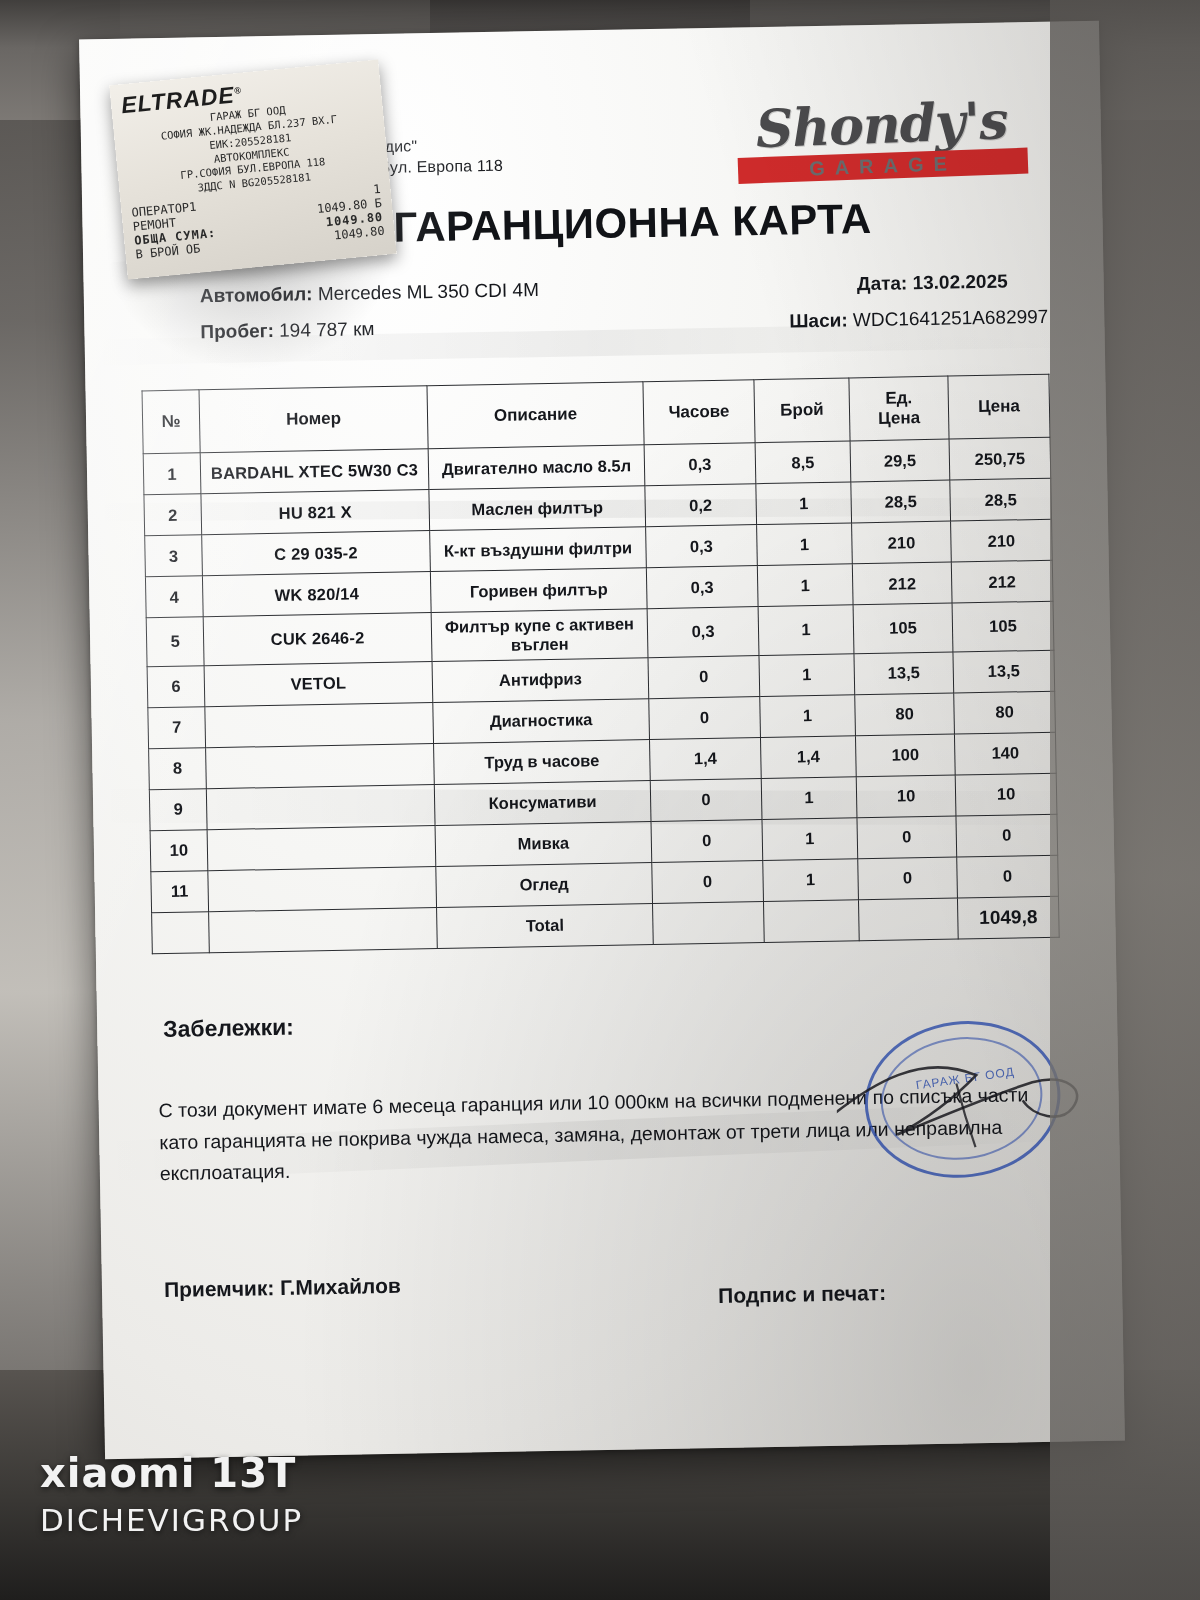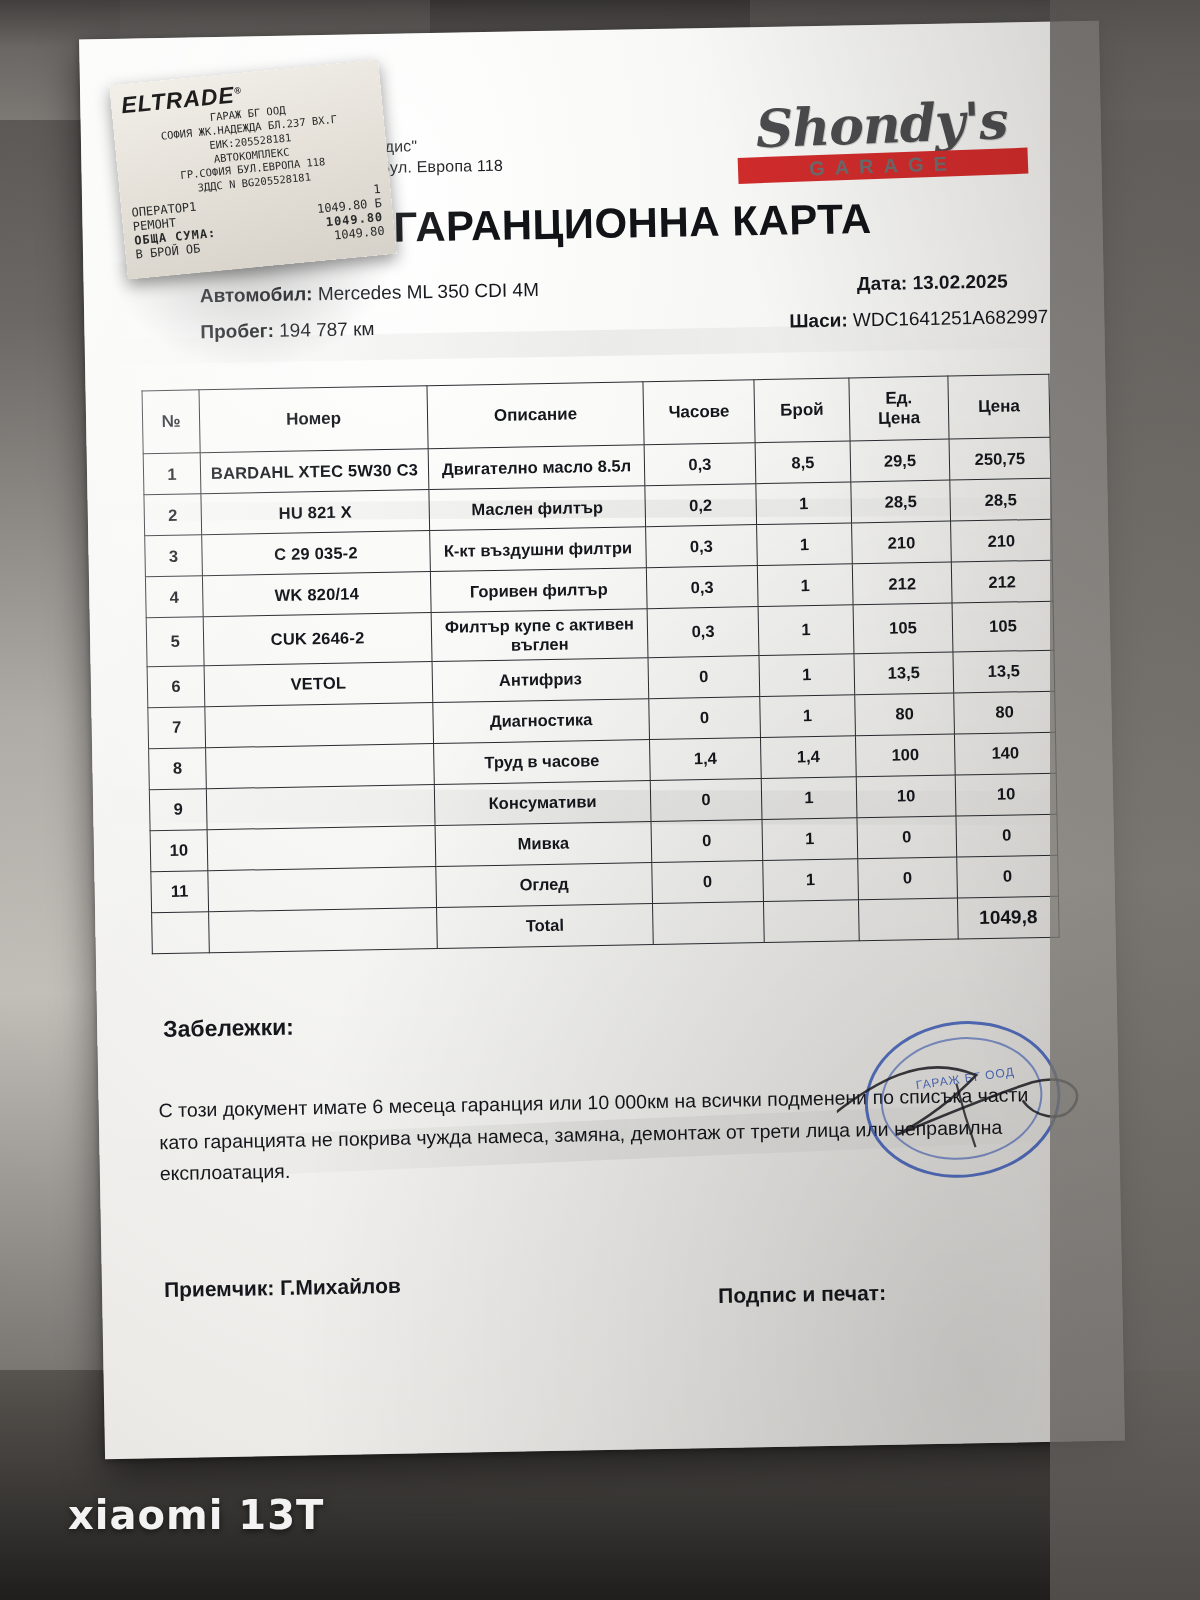--- a/index.html
+++ b/index.html
@@ -299,21 +299,21 @@
     left: 112px; top: 250px;
     width: 290px; height: 120px;
     background: radial-gradient(ellipse at 50% 0%, rgba(0,0,0,.20) 0%, rgba(0,0,0,0) 70%);
     transform: rotate(-5deg);
     pointer-events: none;
   }
 
   
   .wm {
     position: absolute;
-    left: 68px;
+    left: 40px;
     bottom: 62px;
     color: #f2f2f2;
     text-shadow: 0 2px 6px rgba(0,0,0,.6);
   }
   .wm-1 {
     font-size: 40px;
     font-weight: 700;
     letter-spacing: 1px;
     font-family: "DejaVu Sans", sans-serif;
   }
@@ -552,14 +552,15 @@
       <span>1049.80</span>
     </div>
     <div class="rrow">
       <span>В БРОЙ ОБ</span>
       <span>1049.80</span>
     </div>
   </div>
 
   <div class="wm">
     <div class="wm-1">xiaomi 13T</div>
+    <div class="wm-2">DICHEVIGROUP</div>
   </div>
 </div>
 
 </body></html>

